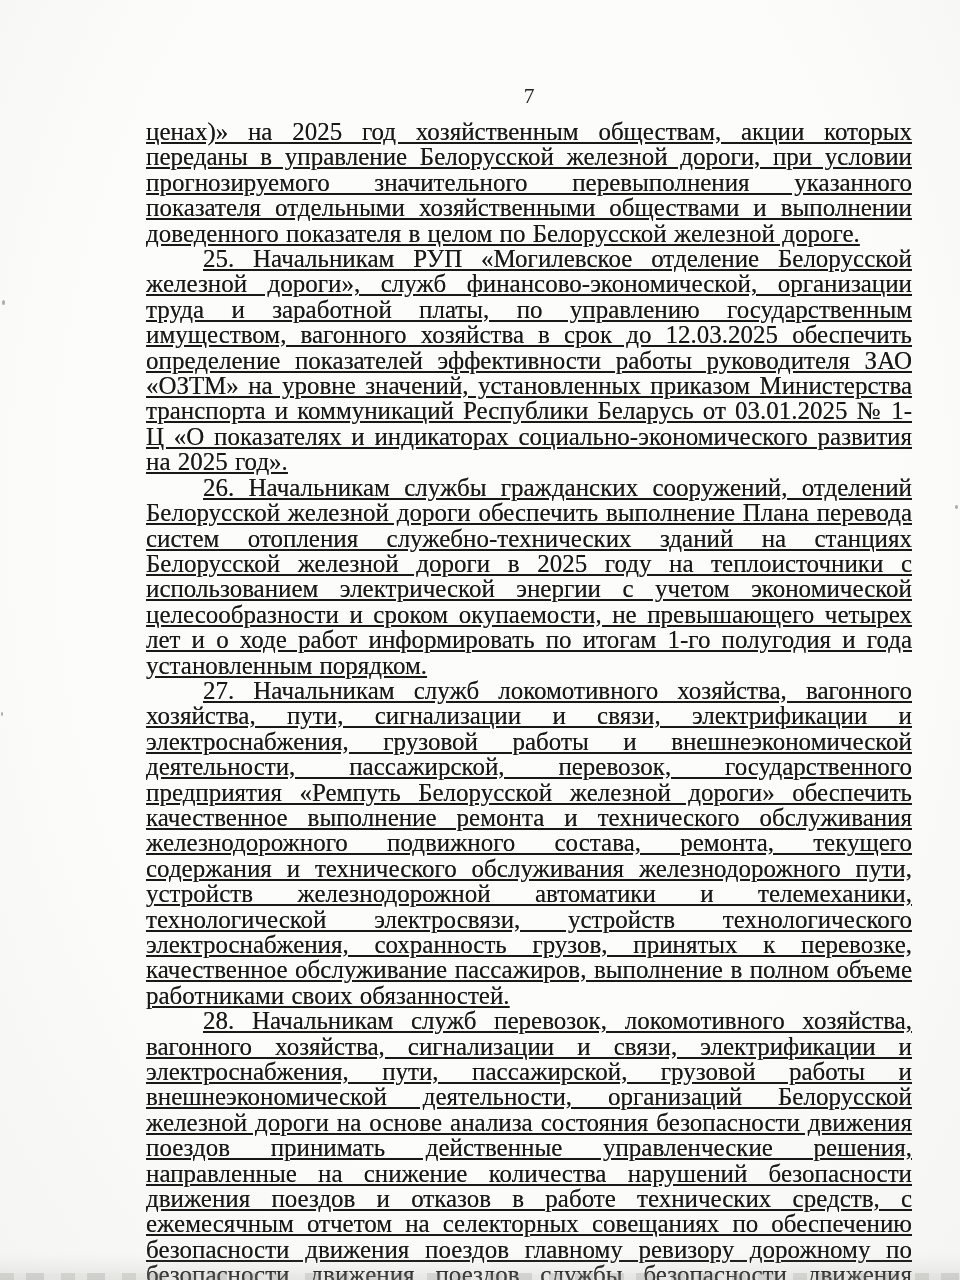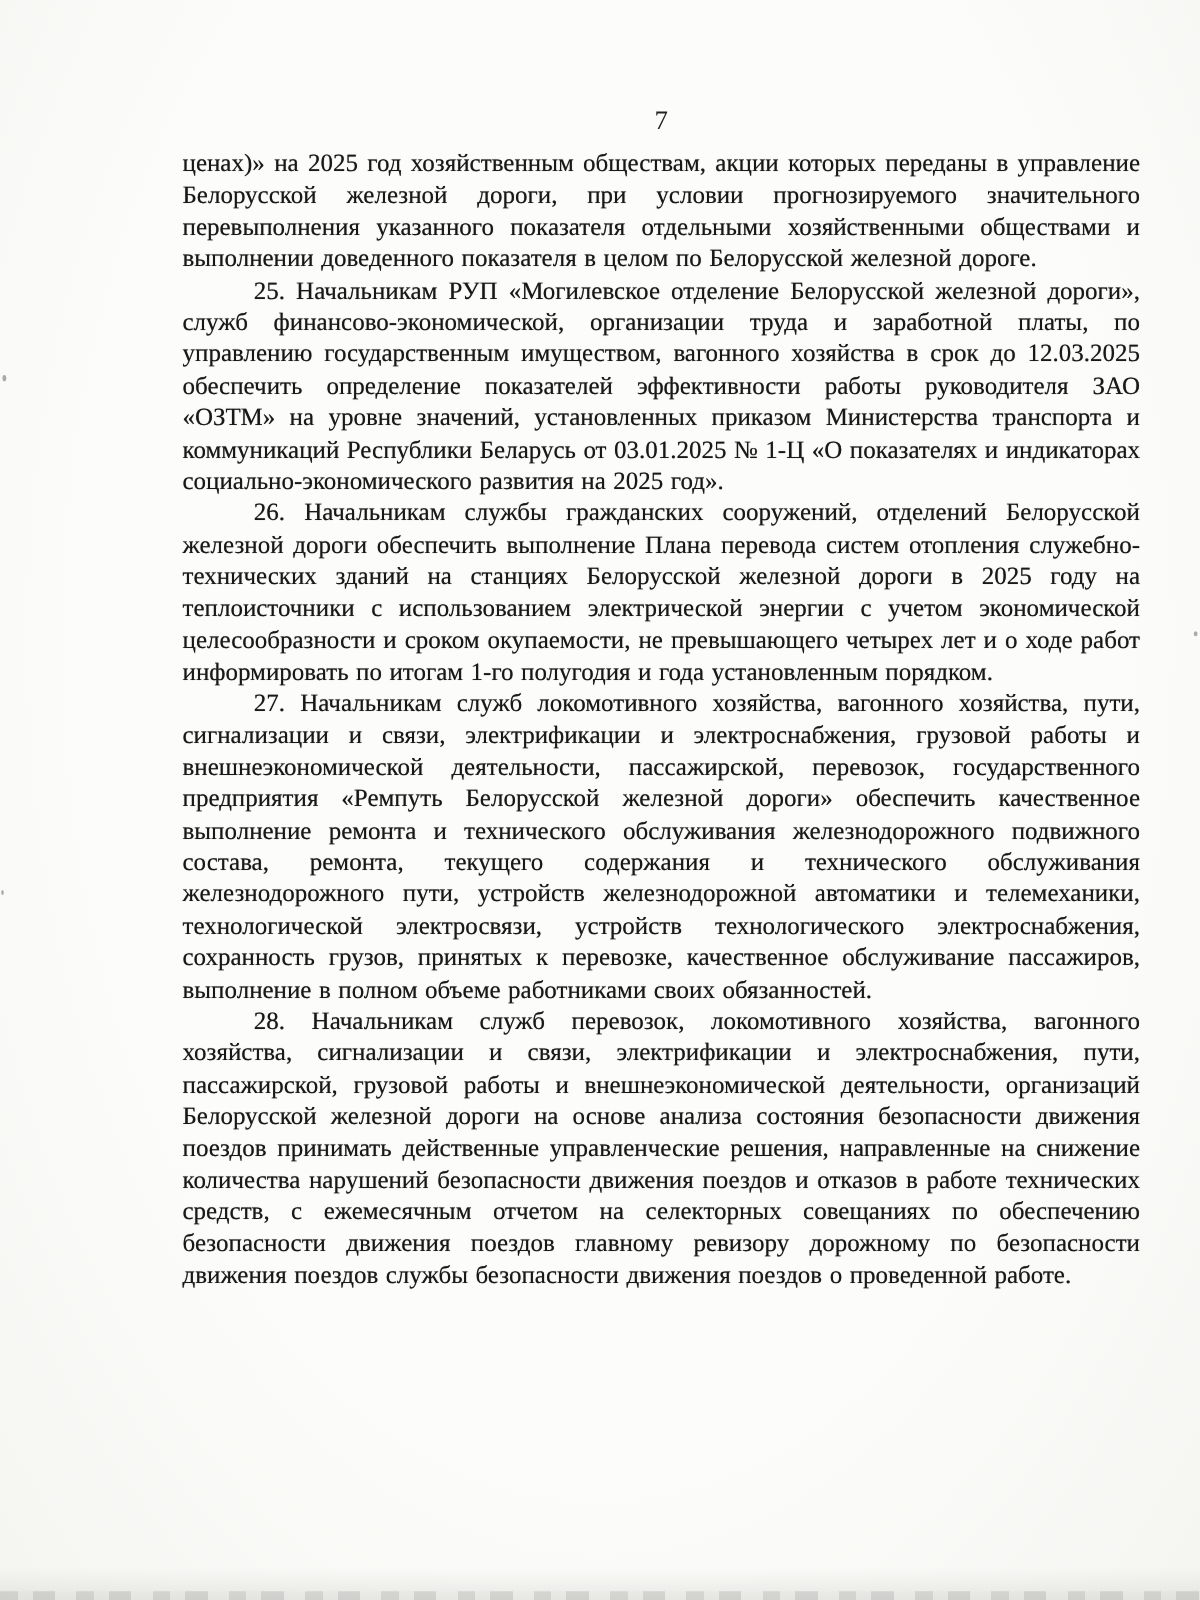--- a/index.html
+++ b/index.html
@@ -33,25 +33,26 @@
   }
   .page-number {
     text-align: center;
     font-size: 21.5px;
     line-height: 25px;
     margin-bottom: 10px;
     color: #222;
   }
   .body-text p {
     margin: 0;
-    font-size: 20px;
+    font-size: 25px;
     line-height: 25.4px;
     text-align: justify;
     text-shadow: 0 0 0.6px rgba(25,25,25,0.65);
     word-spacing: 1px;
+    text-decoration: underline;
   }
   .body-text p.indent {
     text-indent: 57px;
   }
   
   .edge-bottom {
     position: absolute;
     left: 0;
     bottom: 0;
     width: 100%;

